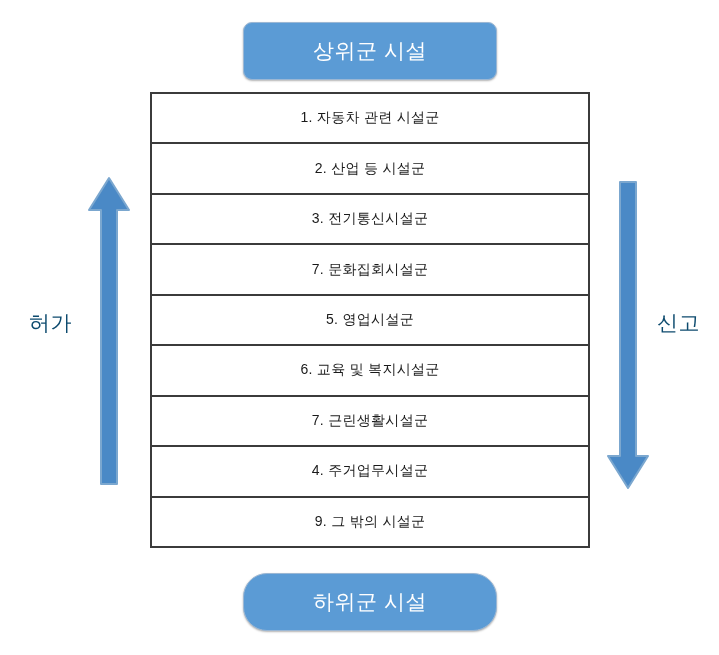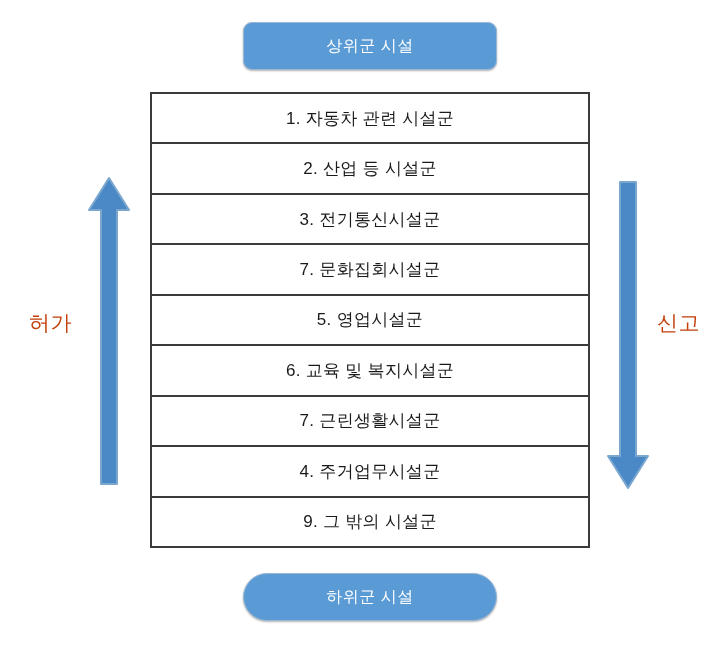--- a/index.html
+++ b/index.html
@@ -17,31 +17,31 @@
     position: relative;
     width: 719px;
     height: 655px;
   }
 
   
   .badge {
     position: absolute;
     left: 243px;
     width: 254px;
-    height: 48px;
+    height: 58px;
     box-sizing: border-box;
     background: #5B9BD5;
     border: 1px solid #9BB7D4;
     border-radius: 9px;
     box-shadow: 0 1px 2px rgba(0,0,0,0.30);
     display: flex;
     align-items: center;
     justify-content: center;
     color: #ffffff;
-    font-size: 16px;
+    font-size: 21px;
     letter-spacing: 0.5px;
     white-space: nowrap;
   }
   #badge-top    { top: 22px;  }
   #badge-bottom { top: 573px; border-radius: 24px; }
 
   
   #facility-table {
     position: absolute;
     left: 150px;
@@ -60,21 +60,21 @@
     display: flex;
     align-items: center;
     justify-content: center;
     box-sizing: border-box;
     background: #ffffff;
   }
   .facility-row:last-child {
     border-bottom: none;
   }
   .facility-row-label {
-    font-size: 17px;
+    font-size: 14px;
     color: #1a1a1a;
     letter-spacing: 0.3px;
     white-space: nowrap;
   }
 
   
   .side-arrow {
     position: absolute;
     width: 44px;
   }
@@ -87,21 +87,21 @@
     left: 606px;
     top: 180px;
     height: 310px;
   }
   .side-arrow svg { display: block; width: 100%; height: 100%; }
 
   
   .side-label {
     position: absolute;
     font-size: 21px;
-    color: #c2410c;
+    color: #0c4a6e;
     white-space: nowrap;
     letter-spacing: 0.5px;
     text-align: center;
   }
   #label-left  { left: 29px;  top: 309px; }
   #label-right { left: 657px; top: 309px; }
 </style>
 </head>
 <body>
 

